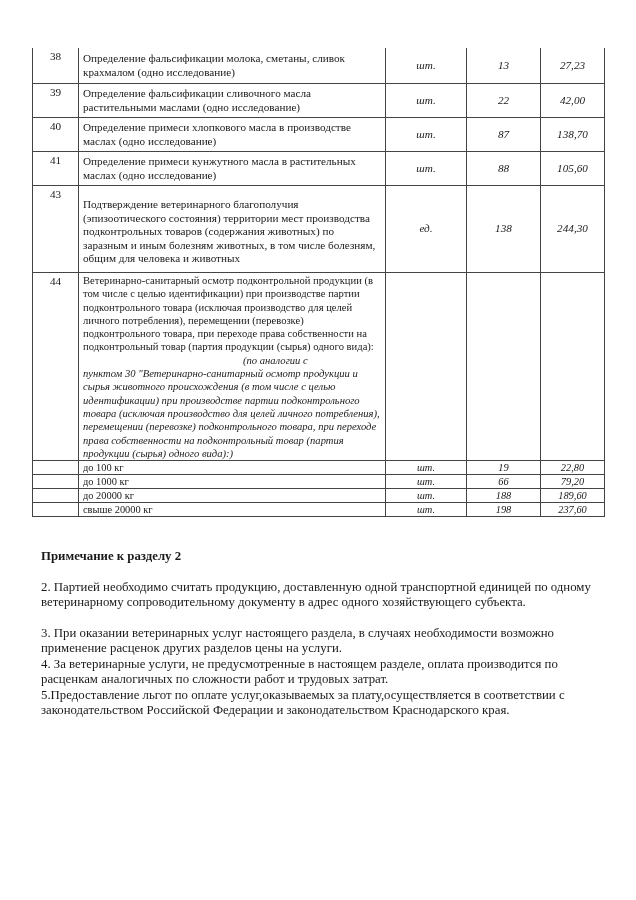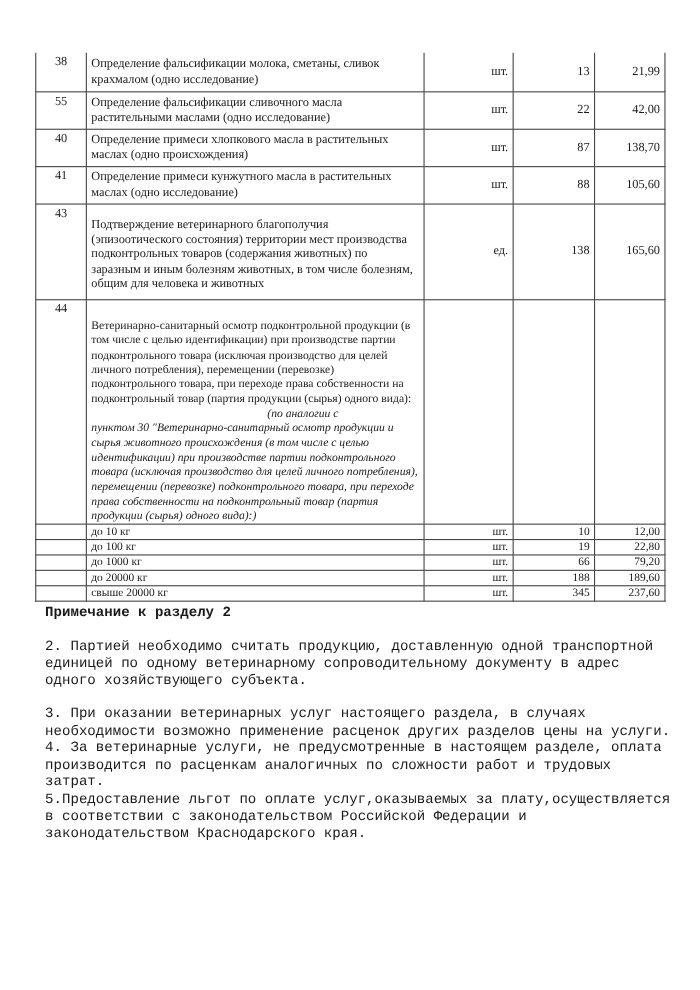--- a/index.html
+++ b/index.html
@@ -6,35 +6,35 @@
   body { width: 636px; height: 900px; position: relative; overflow: hidden;
          font-family: "Liberation Serif", serif; color: #1a1a1a; }
   .page { position: absolute; left: 0; top: 10px; width: 636px; height: 900px; }
 
   table.tariff { position: absolute; left: 32px; top: 38px; width: 572px;
                  border-collapse: collapse; table-layout: fixed; font-size: 11.2px; line-height: 13.5px; }
   table.tariff td { border: 1px solid #444; padding: 0 4px; vertical-align: middle; }
   table.tariff tr.first td { border-top: none; }
   td.num { text-align: center; vertical-align: top !important; padding-top: 2px !important; }
   td.name { text-align: left; }
-  td.unit, td.qty, td.price { text-align: right; }
+  td.unit, td.qty, td.price { text-align: center; font-style: italic; }
   tr.r38 td { height: 33px; }
   tr.r39 td, tr.r40 td, tr.r41 td, tr.r42 td { height: 31px; }
   tr.r43 td { height: 80px; }
   tr.r43 td.name { padding-top: 6px; }
   tr.r44 td { height: 184px; }
-  tr.r44 td.name { vertical-align: top; padding-top: 17px; font-size: 10.6px; line-height: 13.3px; }
+  tr.r44 td.name { vertical-align: top; padding-top: 1px; font-size: 10.6px; line-height: 13.3px; }
   tr.sub td { height: 13px; font-size: 10.4px; line-height: 13px; }
   .italic-note { font-style: italic; }
   .analog-start { display: inline-block; margin-left: 160px; font-style: italic; }
 
   .notes { position: absolute; left: 41px; top: 539px; width: 570px;
            font-size: 12.8px; line-height: 15.5px; }
   .notes .heading { font-weight: bold; font-size: 12.8px; }
-  .notes p { margin: 0; font-family: Liberation Mono, monospace; }
+  .notes p { margin: 0; }
   .notes .gap { height: 15px; }
 </style>
 </head>
 <body>
 
 <div class="page">
 
   <table class="tariff">
     <colgroup>
       <col style="width:46px">
@@ -42,66 +42,59 @@
         <col style="width:81px">
         <col style="width:74px">
         <col style="width:64px">
     </colgroup>
     <tbody>
       <tr class="first r38">
         <td class="num">38</td>
         <td class="name">Определение фальсификации молока, сметаны, сливок крахмалом (одно исследование)</td>
         <td class="unit">шт.</td>
         <td class="qty">13</td>
-        <td class="price">21,99</td>
+        <td class="price">27,23</td>
       </tr>
       <tr class="r39">
-        <td class="num">55</td>
+        <td class="num">39</td>
         <td class="name">Определение фальсификации сливочного масла растительными маслами (одно исследование)</td>
         <td class="unit">шт.</td>
         <td class="qty">22</td>
         <td class="price">42,00</td>
       </tr>
       <tr class="r40">
         <td class="num">40</td>
-        <td class="name">Определение примеси хлопкового масла в растительных маслах (одно происхождения)</td>
+        <td class="name">Определение примеси хлопкового масла в производстве маслах (одно исследование)</td>
         <td class="unit">шт.</td>
         <td class="qty">87</td>
         <td class="price">138,70</td>
       </tr>
       <tr class="r41">
         <td class="num">41</td>
         <td class="name">Определение примеси кунжутного масла в растительных маслах (одно исследование)</td>
         <td class="unit">шт.</td>
         <td class="qty">88</td>
         <td class="price">105,60</td>
       </tr>
       <tr class="r43">
         <td class="num">43</td>
         <td class="name">Подтверждение ветеринарного благополучия (эпизоотического состояния) территории мест производства подконтрольных товаров (содержания животных) по заразным и иным болезням животных, в том числе болезням, общим для человека и животных</td>
         <td class="unit">ед.</td>
         <td class="qty">138</td>
-        <td class="price">165,60</td>
+        <td class="price">244,30</td>
       </tr>
       <tr class="r44">
         <td class="num">44</td>
         <td class="name">
           <span>Ветеринарно-санитарный осмотр подконтрольной продукции (в том числе с целью идентификации) при производстве партии подконтрольного товара (исключая производство для целей личного потребления), перемещении (перевозке) подконтрольного товара, при переходе права собственности на подконтрольный товар (партия продукции (сырья) одного вида):</span><span class="analog-start">(по аналогии с</span><br>
           <span class="italic-note">пунктом 30 "Ветеринарно-санитарный осмотр продукции и сырья животного происхождения (в том числе с целью идентификации) при производстве партии подконтрольного товара (исключая производство для целей личного потребления), перемещении (перевозке) подконтрольного товара, при переходе права собственности на подконтрольный товар (партия продукции (сырья) одного вида):)</span>
         </td>
         <td class="unit"></td>
         <td class="qty"></td>
         <td class="price"></td>
-      </tr>
-      <tr class="sub">
-        <td></td>
-        <td class="name">до 10 кг</td>
-        <td class="unit">шт.</td>
-        <td class="qty">10</td>
-        <td class="price">12,00</td>
       </tr>
       <tr class="sub">
         <td></td>
         <td class="name">до 100 кг</td>
         <td class="unit">шт.</td>
         <td class="qty">19</td>
         <td class="price">22,80</td>
       </tr>
       <tr class="sub">
         <td></td>
@@ -114,21 +107,21 @@
         <td></td>
         <td class="name">до 20000 кг</td>
         <td class="unit">шт.</td>
         <td class="qty">188</td>
         <td class="price">189,60</td>
       </tr>
       <tr class="sub">
         <td></td>
         <td class="name">свыше 20000 кг</td>
         <td class="unit">шт.</td>
-        <td class="qty">345</td>
+        <td class="qty">198</td>
         <td class="price">237,60</td>
       </tr>
     </tbody>
   </table>
 
   <div class="notes">
     <p class="heading">Примечание к разделу 2</p>
     <div class="gap"></div>
     <p>2. Партией необходимо считать продукцию, доставленную одной транспортной единицей по одному ветеринарному сопроводительному документу в адрес одного хозяйствующего субъекта.</p>
     <div class="gap"></div>

